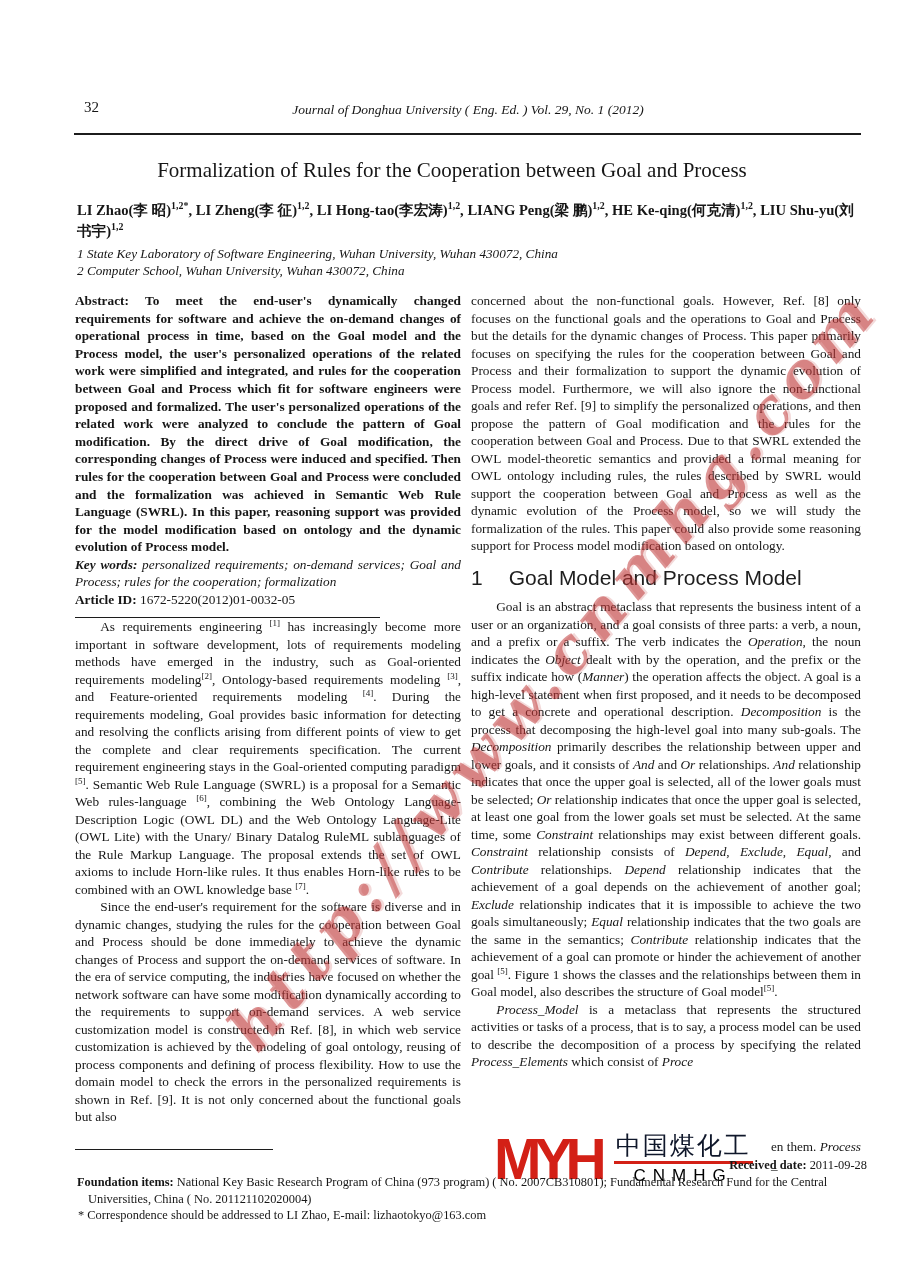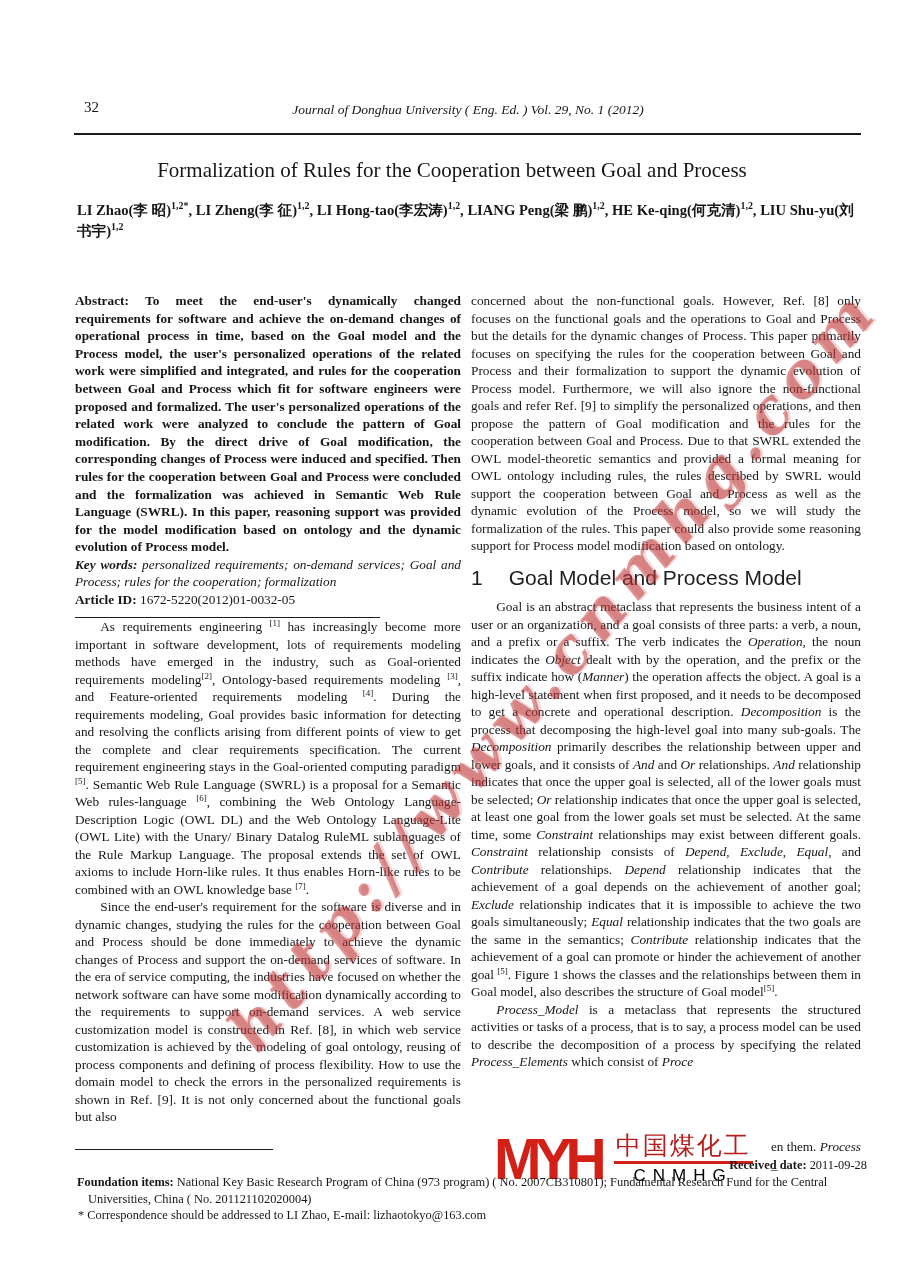--- a/index.html
+++ b/index.html
@@ -56,21 +56,21 @@
   .logo-overlay{
     position:absolute;left:492px;top:1125px;height:68px;background:#ffffff;
     display:flex;align-items:center;padding:0 8px 0 2px;
   }
   .logo-mark{
     font-family:"Liberation Sans",sans-serif;font-weight:bold;font-size:57px;
     color:#d32016;letter-spacing:-7px;line-height:60px;transform:scaleY(1.02);
     margin-right:14px;
   }
   .logo-right{display:flex;flex-direction:column;align-items:center;}
-  .logo-cn{font-size:25px;color:#b91c1c;letter-spacing:2px;line-height:28px;
+  .logo-cn{font-size:25px;color:#0f172a;letter-spacing:2px;line-height:28px;
     border-bottom:3px solid #d32016;padding:0 2px 1px 2px;}
   .logo-latin{font-family:"Liberation Sans",sans-serif;font-size:17px;color:#000000;
     letter-spacing:7px;margin-top:2px;}
   .tail-fragment{position:absolute;left:771px;top:1138px;width:96px;font-size:13.2px;
     line-height:17.5px;text-align:left;}
 
   
   .footnotes{position:absolute;left:75px;top:1149px;width:792px;font-size:12.4px;
     line-height:16.8px;}
   .footnote-rule{border:none;border-top:1.5px solid #1c1c1c;width:198px;margin:0 0 7px 0;}
@@ -83,20 +83,24 @@
 <body>
 
 <div class="page">
 
   <div class="page-number">32</div>
   <div class="journal-line">Journal of Donghua University ( Eng. Ed. )  Vol. 29, No. 1 (2012)</div>
   <div class="header-rule"></div>
 
   <div class="title">Formalization of Rules for the Cooperation between Goal and Process</div>
   <div class="authors">LI Zhao(李  昭)<sup>1,2*</sup>, LI Zheng(李  征)<sup>1,2</sup>, LI Hong-tao(李宏涛)<sup>1,2</sup>, LIANG Peng(梁  鹏)<sup>1,2</sup>, HE Ke-qing(何克清)<sup>1,2</sup>, LIU Shu-yu(刘书宇)<sup>1,2</sup></div>
+  <div class="affiliations">
+    <div>1 State Key Laboratory of Software Engineering, Wuhan University, Wuhan 430072, China</div>
+    <div>2 Computer School, Wuhan University, Wuhan 430072, China</div>
+  </div>
 
   <div class="col col-left">
     <p class="abstract"><span class="meta-label">Abstract:</span><span> To meet the end-user's dynamically changed requirements for software and achieve the on-demand changes of operational process in time, based on the Goal model and the Process model, the user's personalized operations of the related work were simplified and integrated, and rules for the cooperation between Goal and Process which fit for software engineers were proposed and formalized. The user's personalized operations of the related work were analyzed to conclude the pattern of Goal modification. By the direct drive of Goal modification, the corresponding changes of Process were induced and specified. Then rules for the cooperation between Goal and Process were concluded and the formalization was achieved in Semantic Web Rule Language (SWRL). In this paper, reasoning support was provided for the model modification based on ontology and the dynamic evolution of Process model.</span></p>
     <p class="keywords"><span class="kw-label">Key words:</span><span> personalized requirements; on-demand services; Goal and Process; rules for the cooperation; formalization</span></p>
     <p class="meta-line"><span class="meta-label">Article ID:</span><span> 1672-5220(2012)01-0032-05</span></p>
     <hr class="abstract-rule">
     <p class="para">As requirements engineering <sup>[1]</sup> has increasingly become more important in software development, lots of requirements modeling methods have emerged in the industry, such as Goal-oriented requirements modeling<sup>[2]</sup>, Ontology-based requirements modeling <sup>[3]</sup>, and Feature-oriented requirements modeling <sup>[4]</sup>. During the requirements modeling, Goal provides basic information for detecting and resolving the conflicts arising from different points of view to get the complete and clear requirements specification. The current requirement engineering stays in the Goal-oriented computing paradigm <sup>[5]</sup>. Semantic Web Rule Language (SWRL) is a proposal for a Semantic Web rules-language <sup>[6]</sup>, combining the Web Ontology Language-Description Logic (OWL DL) and the Web Ontology Language-Lite (OWL Lite) with the Unary/ Binary Datalog RuleML sublanguages of the Rule Markup Language. The proposal extends the set of OWL axioms to include Horn-like rules. It thus enables Horn-like rules to be combined with an OWL knowledge base <sup>[7]</sup>.</p>
     <p class="para">Since the end-user's requirement for the software is diverse and in dynamic changes, studying the rules for the cooperation between Goal and Process should be done immediately to achieve the dynamic changes of Process and support the on-demand services of software. In the era of service computing, the industries have focused on whether the network software can have some modification dynamically according to the requirements to support on-demand services. A web service customization model is constructed in Ref. [8], in which web service customization is achieved by the modeling of goal ontology, reusing of process components and defining of process flexibility. How to use the domain model to check the errors in the personalized requirements is shown in Ref. [9]. It is not only concerned about the functional goals but also</p>
   </div>
 

